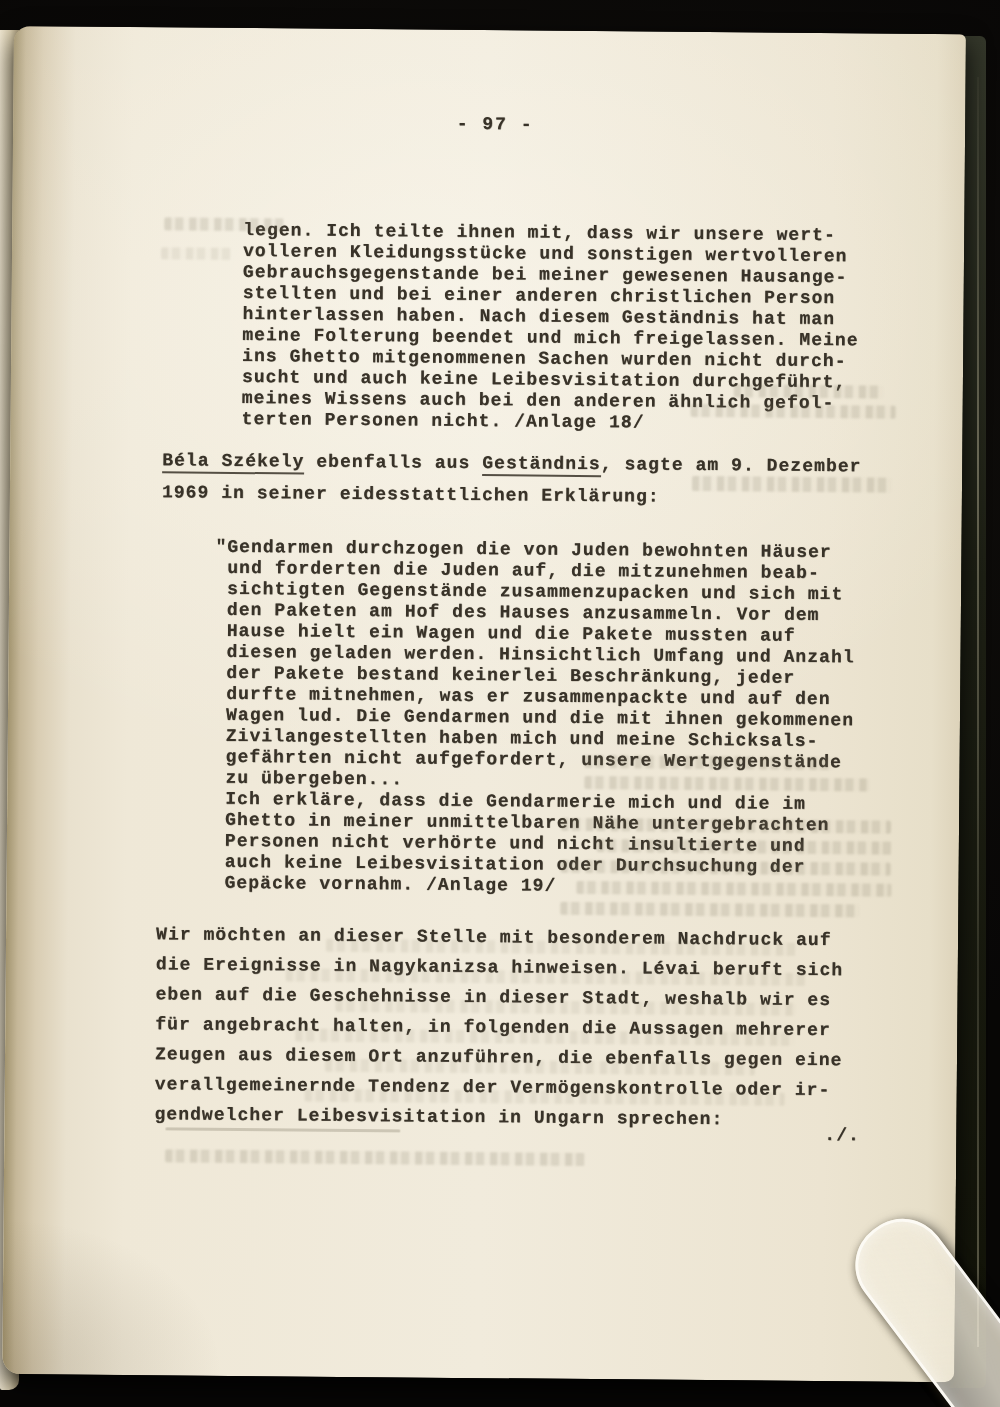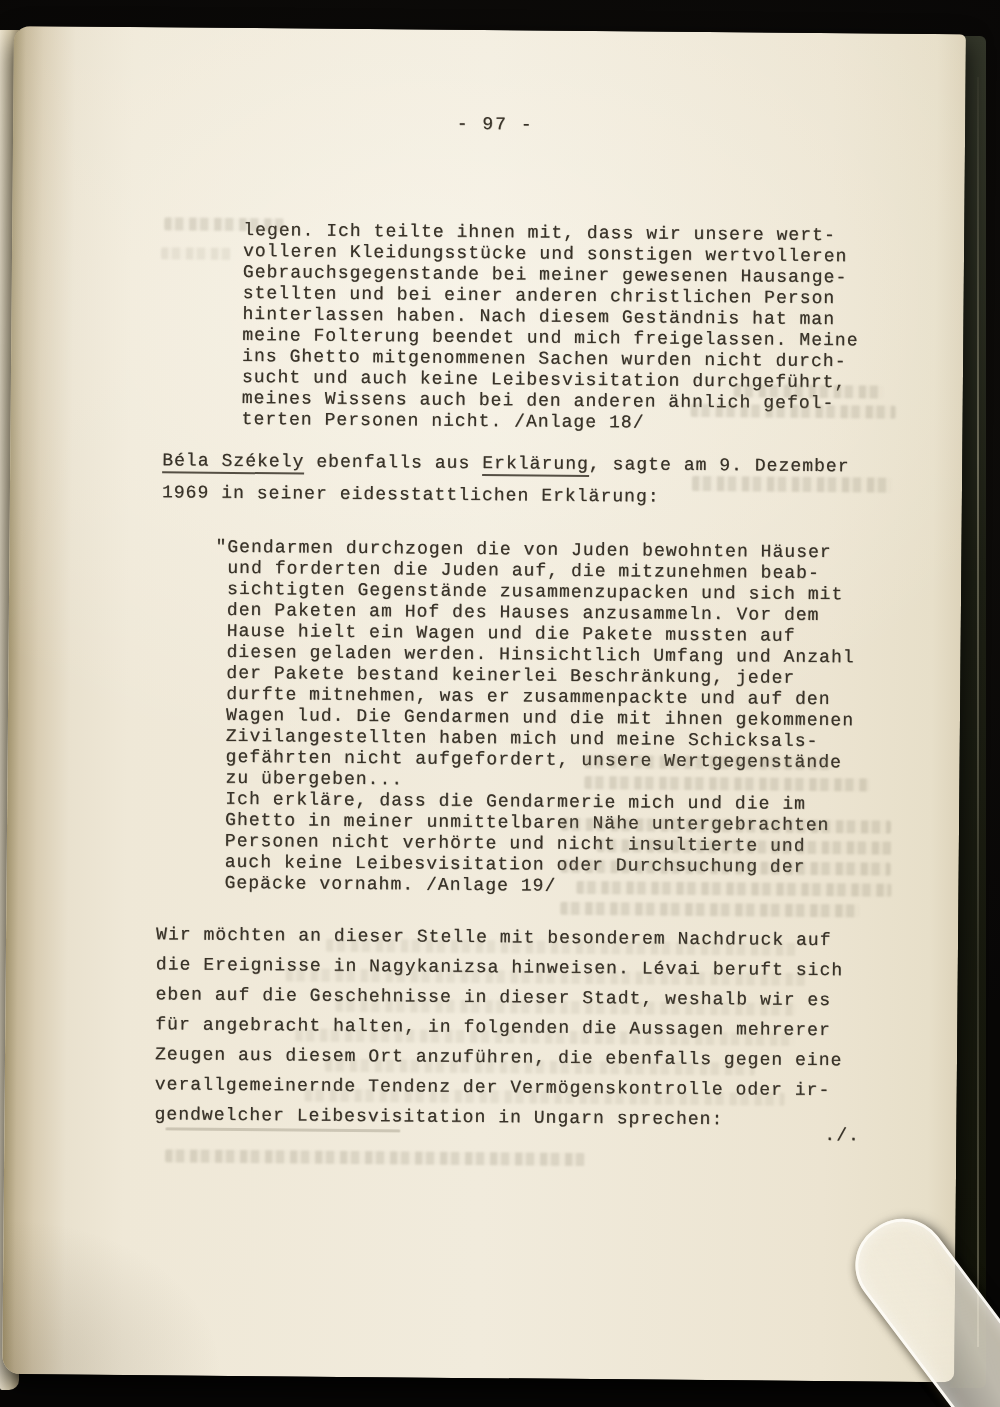--- a/index.html
+++ b/index.html
@@ -4,20 +4,21 @@
 <style>
   html,body{margin:0;padding:0;}
   body{
     width:1000px;height:1407px;overflow:hidden;
     background:#070605;
     font-family:"Liberation Mono","DejaVu Sans Mono",monospace;
   }
   .stage{
     position:relative;width:1000px;height:1000px;
     background:radial-gradient(1200px 900px at 50% 45%, #12100c, #060505 85%);
+    font-weight:bold;
   }
   
   .under-page{
     position:absolute;left:0;top:30px;width:19px;height:1360px;z-index:1;
     background:linear-gradient(90deg,#f0e7d1 0%,#ddd1b2 55%,#b0a17f 100%);
     border-radius:0 0 10px 2px;
   }
   
   .page-stack-edge{
     position:absolute;left:950px;top:36px;width:36px;height:1352px;z-index:1;
@@ -79,21 +80,21 @@
 
   <div class="under-page"></div>
   <div class="page-stack-edge"></div>
 
   <div class="page">
 
     <div class="ink pageno">- 97 -</div>
 
     <div class="ink para1"><div class="line">legen. Ich teilte ihnen mit, dass wir unsere wert-</div><div class="line">volleren Kleidungsstücke und sonstigen wertvolleren</div><div class="line">Gebrauchsgegenstande bei meiner gewesenen Hausange-</div><div class="line">stellten und bei einer anderen christlichen Person</div><div class="line">hinterlassen haben. Nach diesem Geständnis hat man</div><div class="line">meine Folterung beendet und mich freigelassen. Meine</div><div class="line">ins Ghetto mitgenommenen Sachen wurden nicht durch-</div><div class="line">sucht und auch keine Leibesvisitation durchgeführt,</div><div class="line">meines Wissens auch bei den anderen ähnlich gefol-</div><div class="line">terten Personen nicht. /Anlage 18/</div></div>
 
-    <div class="ink attr1"><span class="u">Béla Székely</span><span> ebenfalls aus </span><span class="u">Erklärung</span><span>, sagte am 9. Dezember</span></div>
+    <div class="ink attr1"><span class="u">Béla Székely</span><span> ebenfalls aus </span><span class="u">Geständnis</span><span>, sagte am 9. Dezember</span></div>
 
     <div class="ink attr2">1969 in seiner eidesstattlichen Erklärung:</div>
 
     <div class="ink quote"><div class="line">"Gendarmen durchzogen die von Juden bewohnten Häuser</div><div class="line">und forderten die Juden auf, die mitzunehmen beab-</div><div class="line">sichtigten Gegenstände zusammenzupacken und sich mit</div><div class="line">den Paketen am Hof des Hauses anzusammeln. Vor dem</div><div class="line">Hause hielt ein Wagen und die Pakete mussten auf</div><div class="line">diesen geladen werden. Hinsichtlich Umfang und Anzahl</div><div class="line">der Pakete bestand keinerlei Beschränkung, jeder</div><div class="line">durfte mitnehmen, was er zusammenpackte und auf den</div><div class="line">Wagen lud. Die Gendarmen und die mit ihnen gekommenen</div><div class="line">Zivilangestellten haben mich und meine Schicksals-</div><div class="line">gefährten nicht aufgefordert, unsere Wertgegenstände</div><div class="line">zu übergeben...</div><div class="line">Ich erkläre, dass die Gendarmerie mich und die im</div><div class="line">Ghetto in meiner unmittelbaren Nähe untergebrachten</div><div class="line">Personen nicht verhörte und nicht insultierte und</div><div class="line">auch keine Leibesvisitation oder Durchsuchung der</div><div class="line">Gepäcke vornahm. /Anlage 19/</div></div>
 
     <div class="ink para2"><div class="line">Wir möchten an dieser Stelle mit besonderem Nachdruck auf</div><div class="line">die Ereignisse in Nagykanizsa hinweisen. Lévai beruft sich</div><div class="line">eben auf die Geschehnisse in dieser Stadt, weshalb wir es</div><div class="line">für angebracht halten, in folgenden die Aussagen mehrerer</div><div class="line">Zeugen aus diesem Ort anzuführen, die ebenfalls gegen eine</div><div class="line">verallgemeinernde Tendenz der Vermögenskontrolle oder ir-</div><div class="line">gendwelcher Leibesvisitation in Ungarn sprechen:</div></div>
 
     <div class="ink cont">./.</div>
 
     <div class="ghost" style="left:152px;top:190px;width:120px;"></div>

